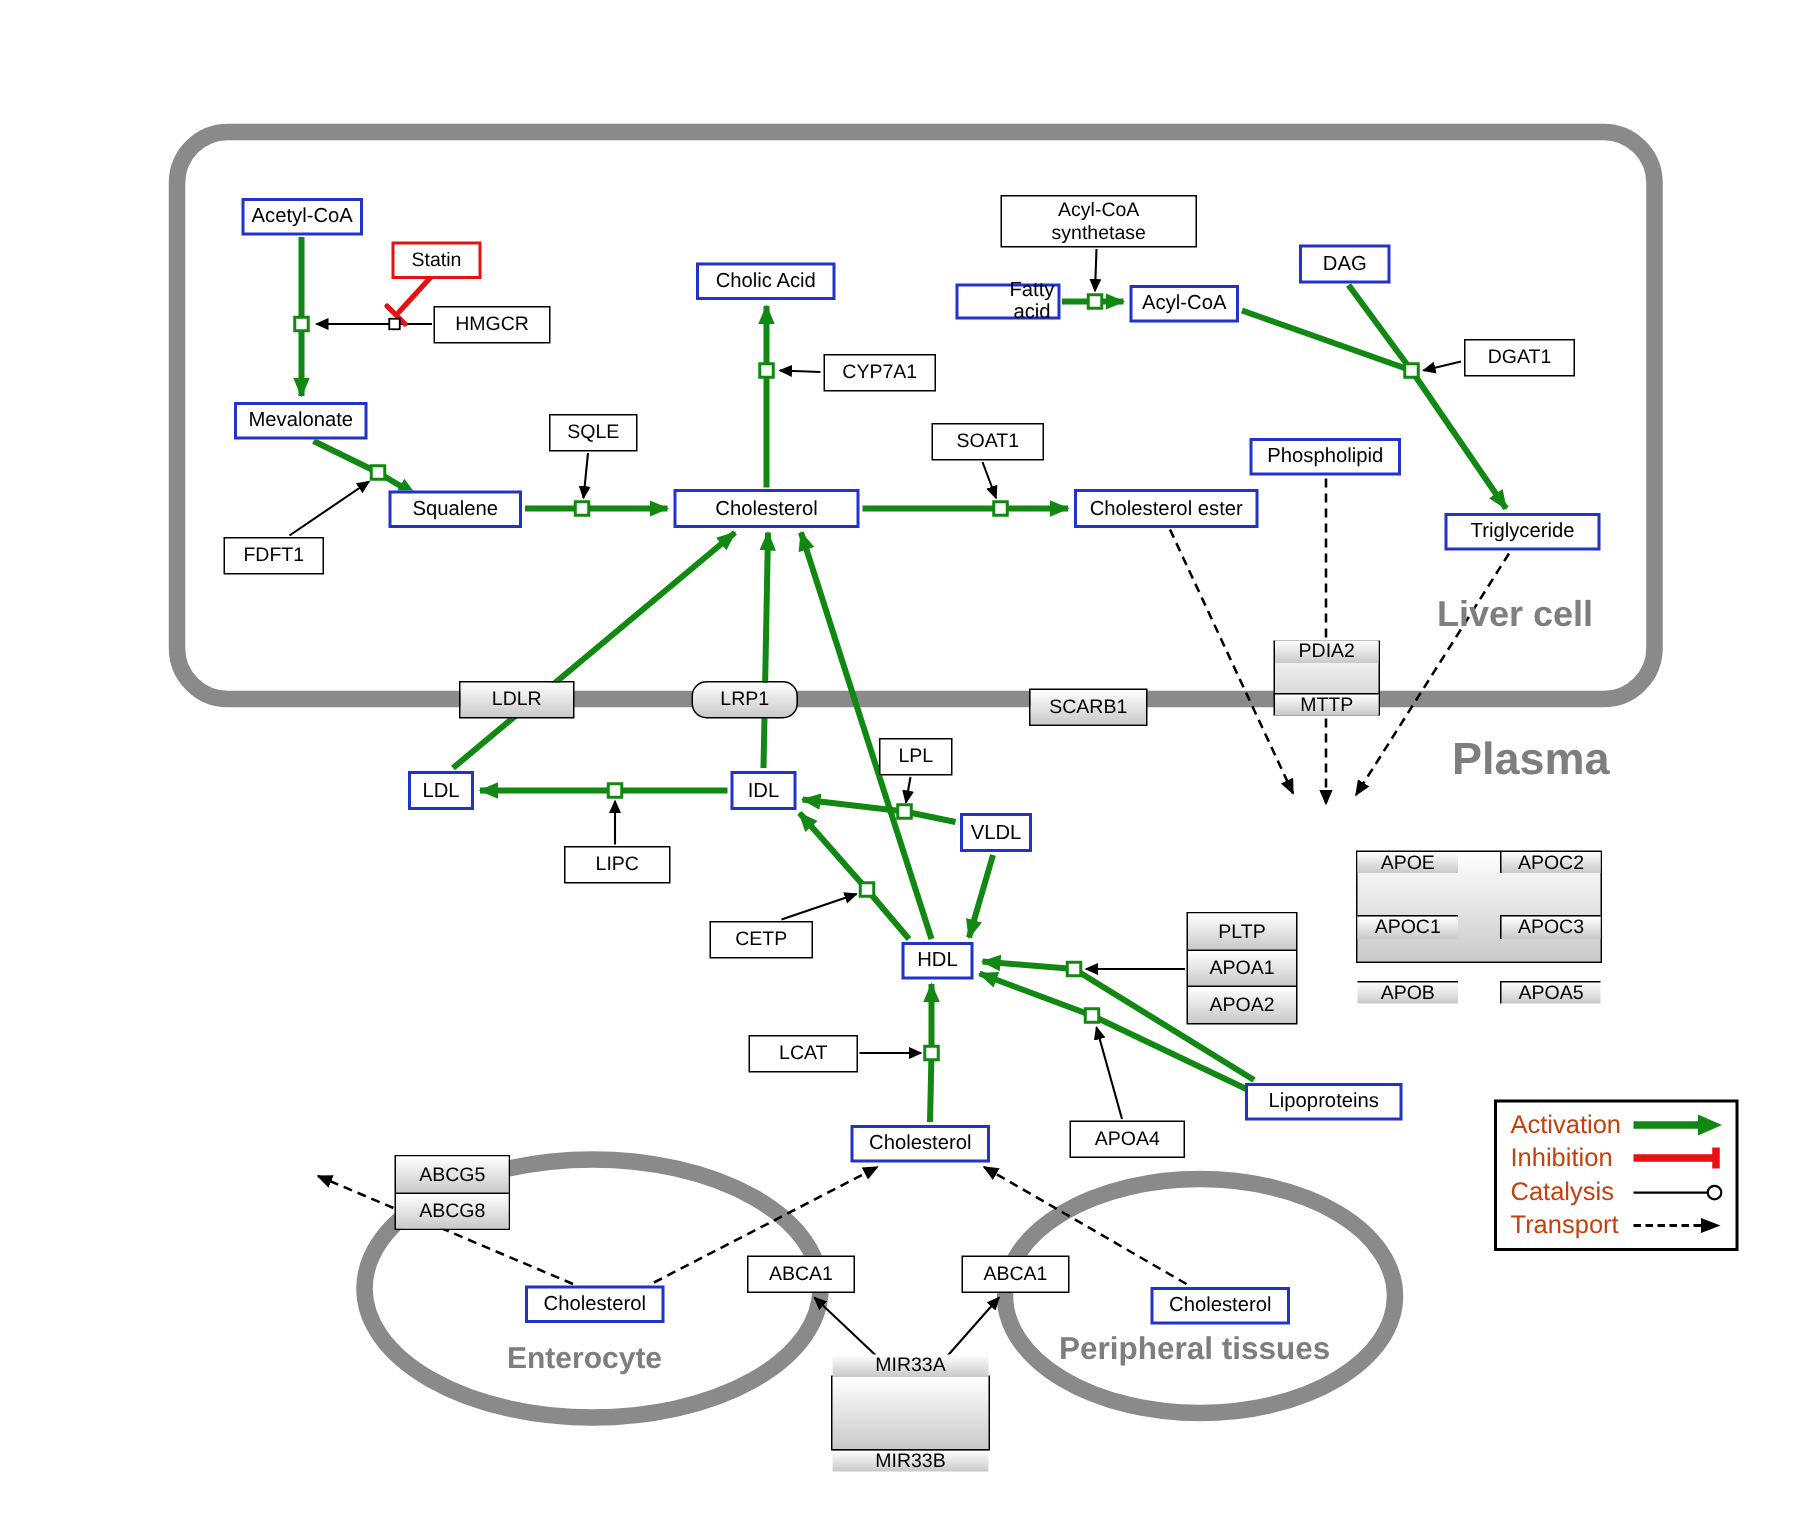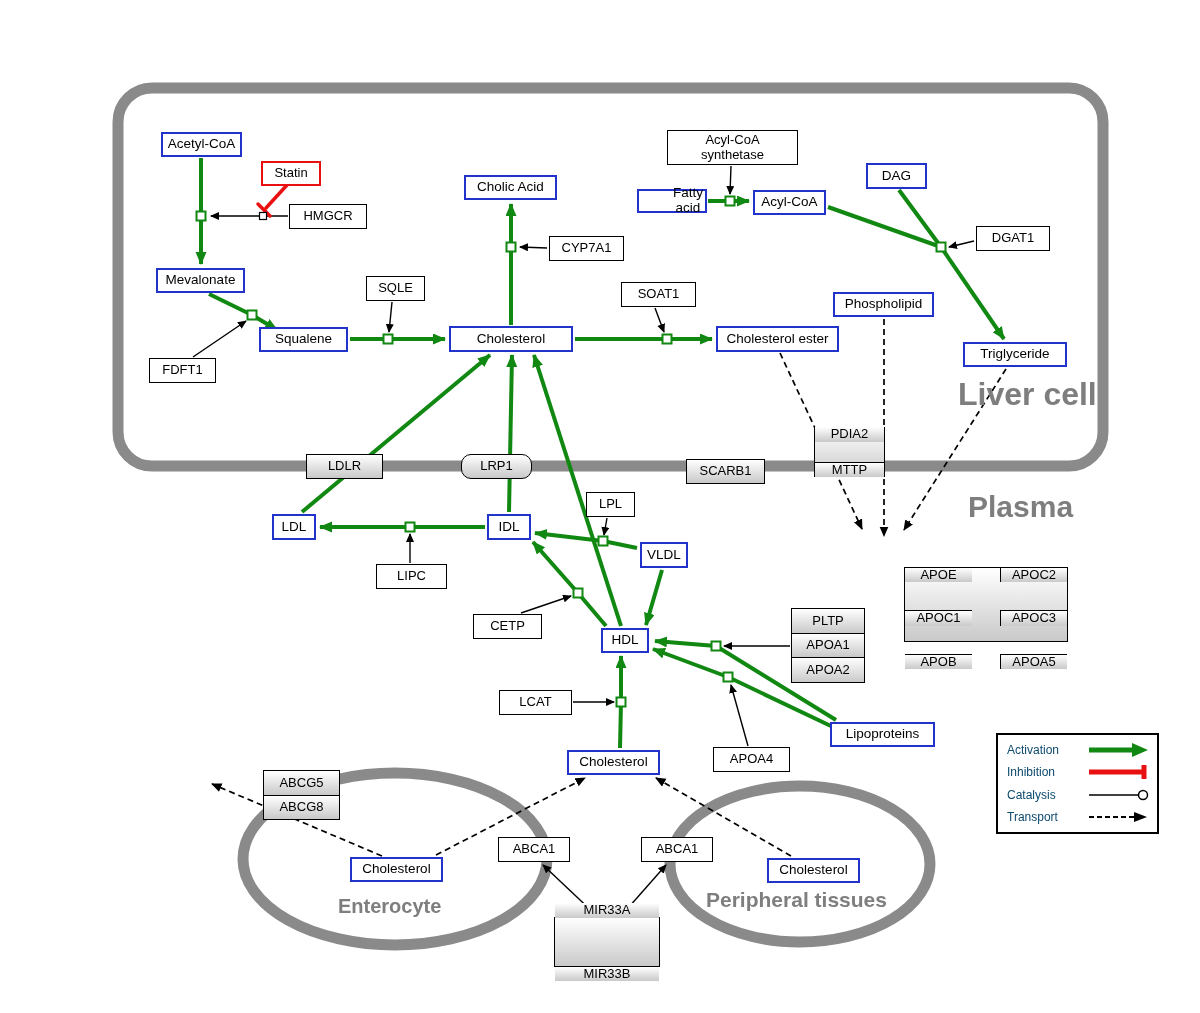--- a/index.html
+++ b/index.html
@@ -29,21 +29,21 @@
         border-top:1px solid #000;}
   .node.tbl .tcell:nth-child(-n+2){border-top:none;}
   .node.tbl .tcell:nth-child(even){border-left:1px solid #000;}
   .node .line{display:block;}
   .region-label{position:absolute;font-weight:bold;color:#7e7e7e;white-space:nowrap;}
   .legend{position:absolute;left:996px;top:689px;width:163px;height:101px;
         border:2px solid #000;background:#fff;box-sizing:border-box;
         display:flex;flex-direction:column;justify-content:space-around;
         padding:4px 6px 4px 9px;}
   .legend-row{display:flex;align-items:center;justify-content:space-between;}
-  .legend-label{font-size:12px;color:#0c4a6e;}
+  .legend-label{font-size:17px;color:#c2410c;}
   .legend-icon{flex:0 0 auto;}
 </style>
 </head>
 <body>
 
 <div class="stage">
 
   <svg class="layer" id="diagram-svg" viewBox="0 0 1200 1013" xmlns="http://www.w3.org/2000/svg">
     <defs>
       <marker id="m-green" markerUnits="userSpaceOnUse" markerWidth="16" markerHeight="13" refX="12" refY="5.5" orient="auto">
@@ -158,21 +158,21 @@
       <div class="node enzyme" style="left: 667px; top: 86px; width: 131px; height: 35px;">
         <div>
           <div class="line">Acyl-CoA</div>
           <div class="line">synthetase</div>
         </div>
       </div>
       <div class="node enzyme" style="left: 976px; top: 182px; width: 74px; height: 25px;">DGAT1</div>
       <div class="node enzyme gradient" style="left: 306px; top: 410px; width: 77px; height: 25px;">LDLR</div>
       <div class="node enzyme gradient" style="left: 461px; top: 410px; width: 71px; height: 25px; border-radius: 10px;">LRP1</div>
       <div class="node enzyme gradient" style="left: 686px; top: 415px; width: 79px; height: 25px;">SCARB1</div>
-      <div class="node stack gradient" style="left: 814px; top: 383px; width: 71px; height: 50px; gap: 20px;">
+      <div class="node stack gradient" style="left: 849px; top: 383px; width: 71px; height: 50px; gap: 20px;">
         <div class="row">PDIA2</div>
         <div class="row">MTTP</div>
       </div>
       <div class="node enzyme" style="left: 586px; top: 448px; width: 49px; height: 25px;">LPL</div>
       <div class="node enzyme" style="left: 376px; top: 520px; width: 71px; height: 25px;">LIPC</div>
       <div class="node enzyme" style="left: 473px; top: 570px; width: 69px; height: 25px;">CETP</div>
       <div class="node enzyme" style="left: 499px; top: 646px; width: 73px; height: 25px;">LCAT</div>
       <div class="node stack gradient" style="left: 791px; top: 564px; width: 74px; height: 75px;">
         <div class="row">PLTP</div>
         <div class="row">APOA1</div>
@@ -192,21 +192,21 @@
         <div class="row">ABCG8</div>
       </div>
       <div class="node enzyme" style="left: 498px; top: 793px; width: 72px; height: 25px;">ABCA1</div>
       <div class="node enzyme" style="left: 641px; top: 793px; width: 72px; height: 25px;">ABCA1</div>
       <div class="node stack gradient" style="left: 554px; top: 873px; width: 106px; height: 50px; gap: 48px;">
         <div class="row">MIR33A</div>
         <div class="row">MIR33B</div>
       </div>
     </div>
   <div id="labels-layer">
-      <div class="region-label" style="left: 958px; top: 332px; font-size: 32px;">Liver cell</div>
+      <div class="region-label" style="left: 958px; top: 352px; font-size: 24px;">Liver cell</div>
       <div class="region-label" style="left: 968px; top: 446px; font-size: 30px;">Plasma</div>
       <div class="region-label" style="left: 338px; top: 851px; font-size: 20px;">Enterocyte</div>
       <div class="region-label" style="left: 706px; top: 844px; font-size: 21px;">Peripheral tissues</div>
     </div>
 
   <div class="legend">
     <div class="legend-row">
       <span class="legend-label">Activation</span>
       <svg class="legend-icon" width="64" height="16" viewBox="0 0 64 16">
         <line x1="2" y1="8" x2="46" y2="8" stroke="#118811" stroke-width="5"></line>

